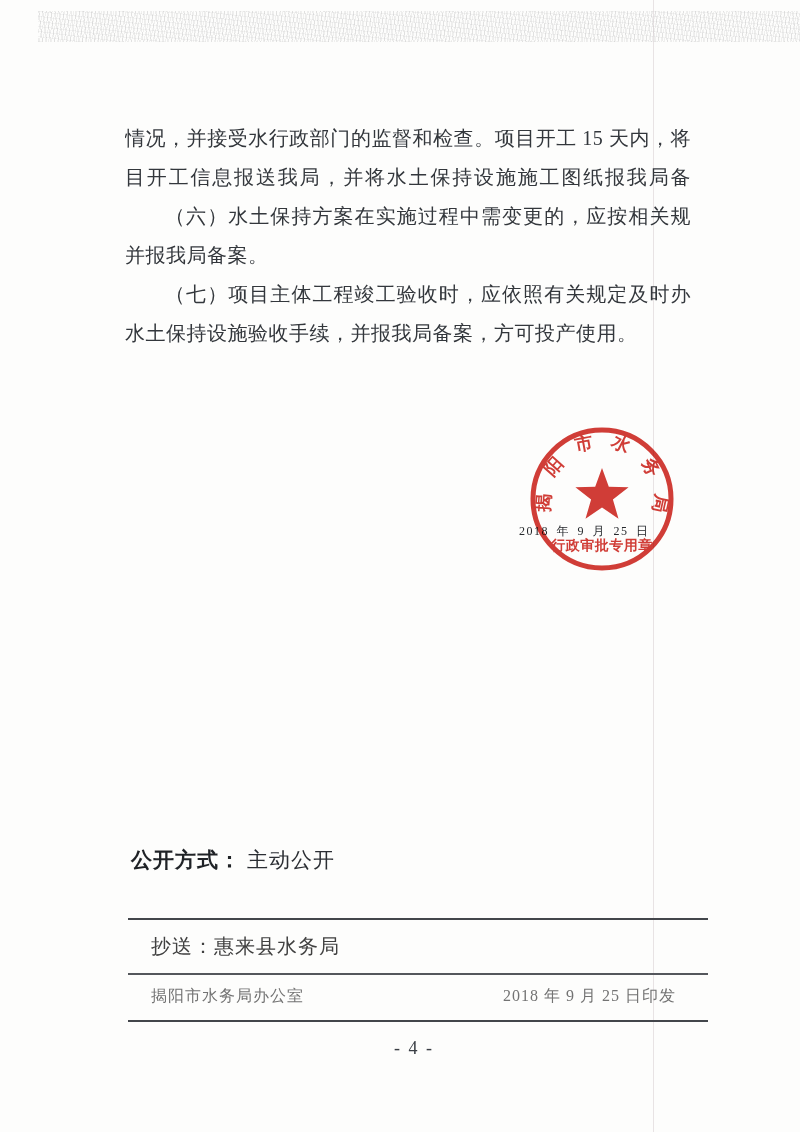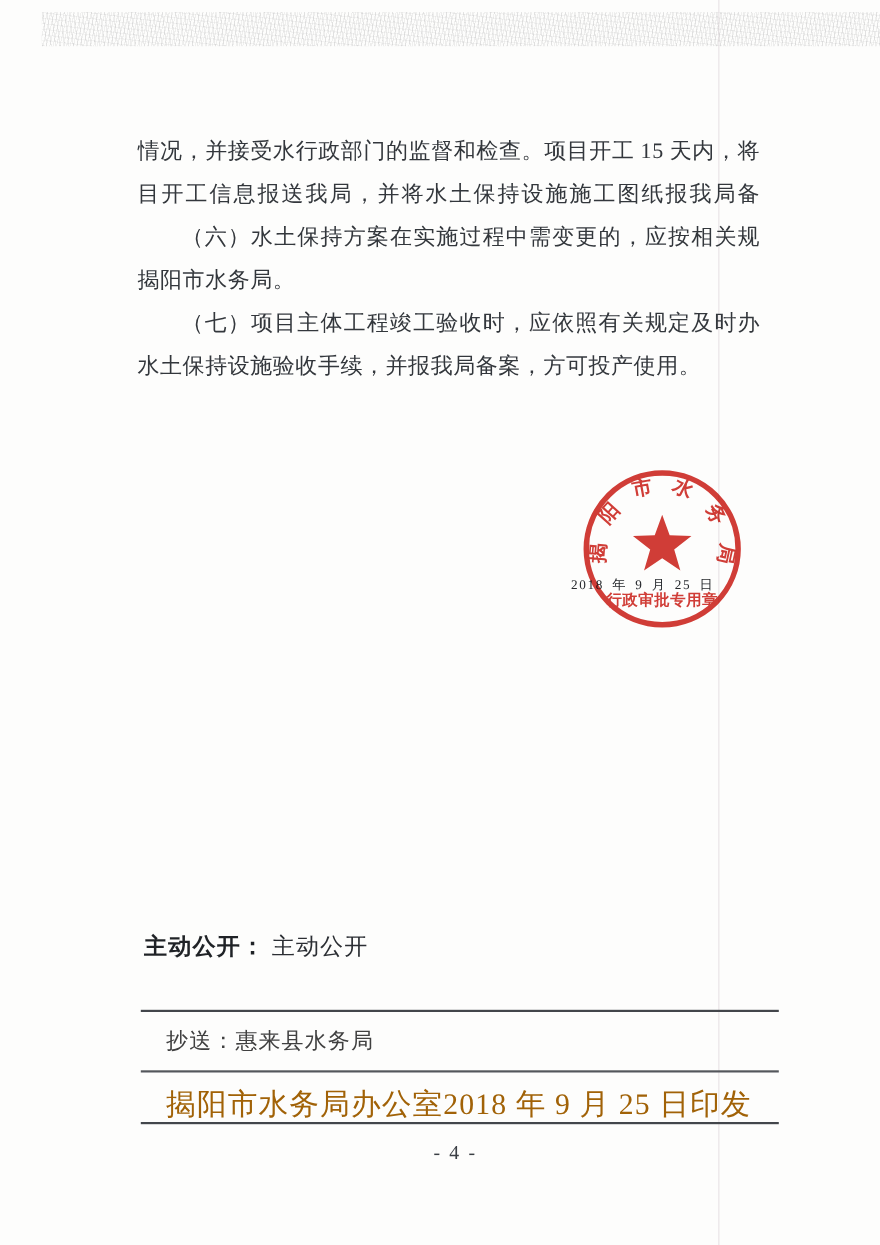--- a/index.html
+++ b/index.html
@@ -61,59 +61,59 @@
   .rule1{top:918px;height:2px;}
   .rule2{top:973px;height:2px;background:#54575c;}
   .rule3{top:1020px;height:2px;}
   .cc-row{
     position:absolute;left:151px;top:933px;font-size:20px;letter-spacing:1px;
     color:#404040;white-space:nowrap;
   }
   .issue-row{
     position:absolute;left:151px;top:986px;width:525px;
     display:flex;justify-content:space-between;
-    font-size:27px;letter-spacing:1px;color:#a16207;white-space:nowrap;
+    font-size:16px;letter-spacing:1px;color:#737373;white-space:nowrap;
   }
   .page-number{
     position:absolute;left:0;top:1038px;width:800px;text-align:center;
     font-size:18px;letter-spacing:2px;color:#3a3e44;
     transform:translateX(14px);
   }
 </style>
 </head>
 <body>
 
 <div class="page">
 
   <div class="scan-noise"></div>
   <div class="fold-line"></div>
 
   <div class="body-text">
     <div class="line jfull">情况，并接受水行政部门的监督和检查。项目开工 15 天内，将项</div>
     <div class="line jfull">目开工信息报送我局，并将水土保持设施施工图纸报我局备案。</div>
     <div class="line jfull indent">（六）水土保持方案在实施过程中需变更的，应按相关规定</div>
-    <div class="line">揭阳市水务局。</div>
+    <div class="line">并报我局备案。</div>
     <div class="line jfull indent">（七）项目主体工程竣工验收时，应依照有关规定及时办理</div>
     <div class="line">水土保持设施验收手续，并报我局备案，方可投产使用。</div>
   </div>
 
   <div class="doc-date">2018 年 9 月 25 日</div>
 
   <svg class="seal" viewBox="0 0 180 180">
     <circle cx="90" cy="90" r="69" fill="none" stroke-width="5" stroke="#cf2e27"></circle>
     <path id="seal-arc" d="M 41.1 107.8 A 52 52 0 1 1 138.9 107.8" fill="none"></path>
     <text class="seal-arc-text" fill="#cf2e27">
       <textPath href="#seal-arc" startOffset="5">揭阳市水务局</textPath>
     </text>
     <polygon points="90,59 96.8,77.7 116.6,78.3 100.9,90.6 106.5,109.7 90,98.5 73.5,109.7 79.1,90.6 63.4,78.3 83.2,77.7" fill="#cf2e27"></polygon>
     <text class="seal-bottom-text" x="90" y="141" text-anchor="middle" fill="#cf2e27">行政审批专用章</text>
   </svg>
 
   <div class="publicity">
-    <span class="lbl">主动公开：</span><span class="val">主动公开</span>
+    <span class="lbl">公开方式：</span><span class="val">主动公开</span>
   </div>
 
   <div class="rule rule1"></div>
 
   <div class="cc-row">
     <span>抄送：</span><span>惠来县水务局</span>
   </div>
 
   <div class="rule rule2"></div>
 

